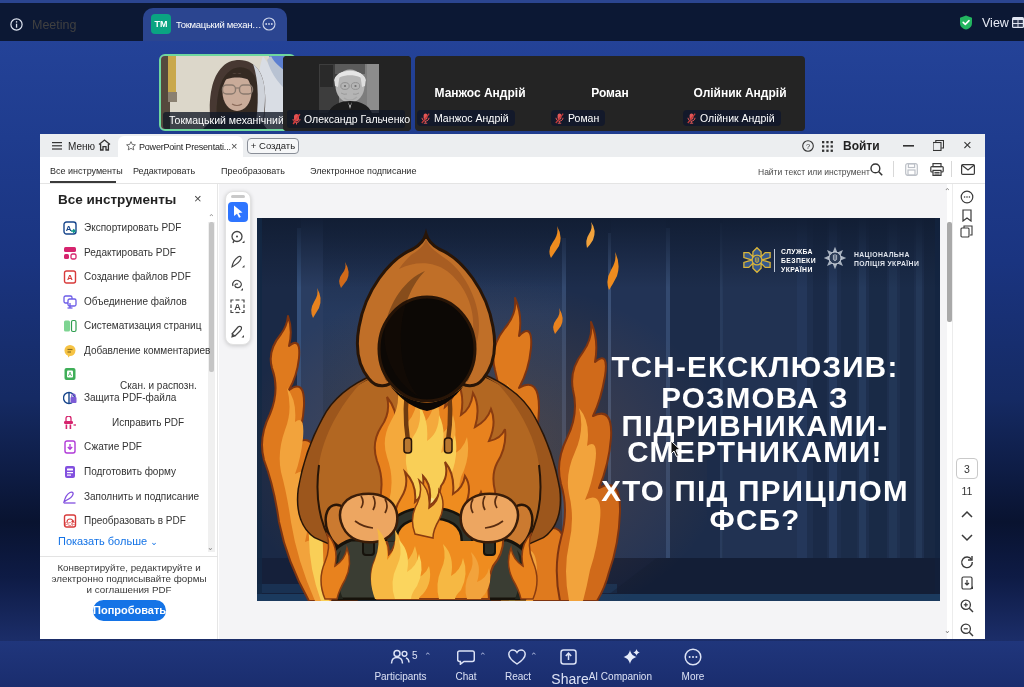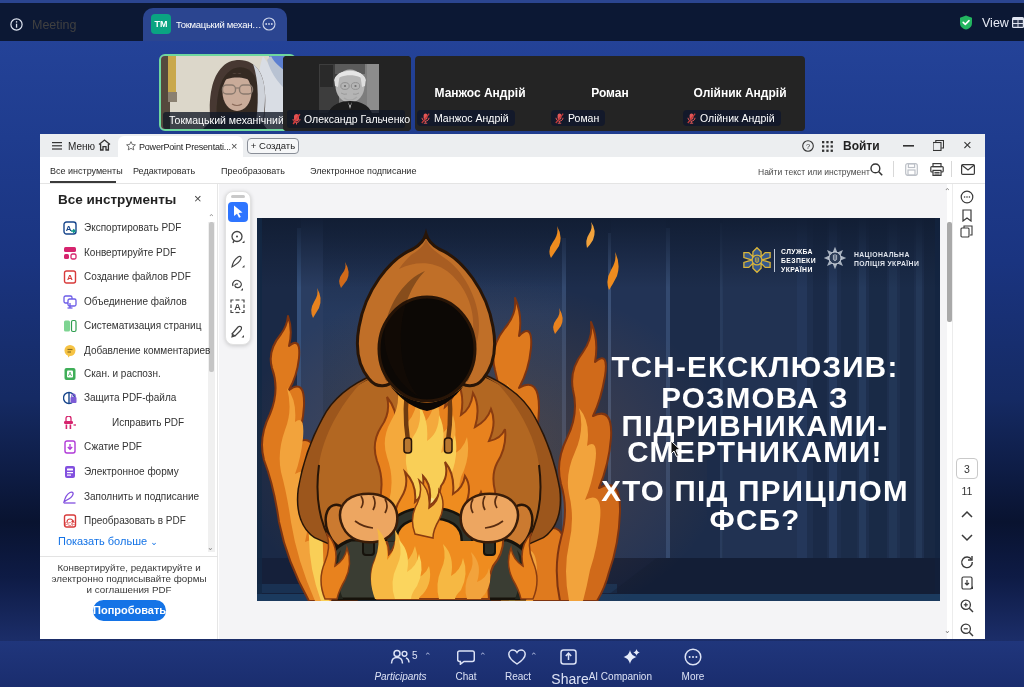--- a/index.html
+++ b/index.html
@@ -228,30 +228,30 @@
 <div class="abs" style="left:40px;top:184px;width:178px;height:455px;background:#fff;border-right:1px solid #e6e6e6;"></div>
 <div class="abs" style="left:58px;top:192px;font-size:13.5px;font-weight:bold;color:#222;">Все инструменты</div>
 <div class="abs" style="left:194px;top:191px;font-size:13px;color:#444;">×</div>
 
 <div class="abs" style="left:208px;top:213px;font-size:8px;color:#888;">⌃</div>
 <div class="abs" style="left:208px;top:222px;width:7px;height:330px;background:#f0f0f0;"></div>
 <div class="abs" style="left:209px;top:222px;width:5px;height:150px;background:#c5c5c5;border-radius:2px;"></div>
 <div class="abs" style="left:207px;top:543px;font-size:8px;color:#888;">⌄</div>
 
 <div class="pitem" style="top:222px;">Экспортировать PDF</div>
-<div class="pitem" style="top:247px;">Конвертируйте PDF</div>
+<div class="pitem" style="top:247px;">Редактировать PDF</div>
 <div class="pitem" style="top:271px;">Создание файлов PDF</div>
 <div class="pitem" style="top:296px;">Объединение файлов</div>
 <div class="pitem" style="top:320px;">Систематизация страниц</div>
 <div class="pitem" style="top:345px;">Добавление комментариев</div>
-<div class="pitem" style="top:368px;">Скан. и распозн.</div>
+<div class="pitem" style="top:380px;margin-left:36px;">Скан. и распозн.</div>
 <div class="pitem" style="top:392px;">Защита PDF-файла</div>
 <div class="pitem" style="top:417px;margin-left:28px;">Исправить PDF</div>
 <div class="pitem" style="top:441px;">Сжатие PDF</div>
-<div class="pitem" style="top:466px;">Электронное форму</div>
+<div class="pitem" style="top:466px;">Подготовить форму</div>
 <div class="pitem" style="top:491px;">Заполнить и подписание</div>
 <div class="pitem" style="top:515px;">Преобразовать в PDF</div>
 <div class="abs" style="left:58px;top:535px;font-size:11px;color:#1473e6;">Показать больше <span style="font-size:9px;">⌄</span></div>
 
 <svg class="picon" style="top:221px;" viewBox="0 0 14 14">
     <rect x="1" y="1" width="12" height="12" rx="2.5" fill="none" stroke="#17468c" stroke-width="1.4"></rect>
     <text x="5.6" y="9.8" font-size="8" font-weight="bold" text-anchor="middle" fill="#17468c" font-family="Liberation Sans">A</text>
     <path d="M8 10 h4 m-1.8 -1.8 l1.8 1.8 l-1.8 1.8" stroke="#0d9488" stroke-width="1.4" fill="none"></path>
   </svg>
 <svg class="picon" style="top:246px;" viewBox="0 0 14 14">
@@ -585,21 +585,21 @@
 <div class="abs" style="left:0px;top:641px;width:1024px;height:46px;background:linear-gradient(180deg,#20367c,#1a2d6e);"></div>
 
 <svg class="abs" style="left:390px;top:649px;" width="20" height="16" viewBox="0 0 20 16">
     <circle cx="7" cy="4.4" r="3" fill="none" stroke="#dce2f5" stroke-width="1.5"></circle>
     <path d="M1.5 14.5 C 1.5 10.5 4 8.6 7 8.6 C 10 8.6 12.5 10.5 12.5 14.5" fill="none" stroke="#dce2f5" stroke-width="1.5"></path>
     <circle cx="14.5" cy="4.8" r="2.4" fill="none" stroke="#dce2f5" stroke-width="1.4"></circle>
     <path d="M16 8.8 C 18 9.6 19 11.4 19 13.5" fill="none" stroke="#dce2f5" stroke-width="1.4"></path>
   </svg>
 <div class="abs" style="left:412px;top:650px;color:#dce2f5;font-size:10px;">5</div>
 <div class="abs" style="left:424px;top:651px;color:#aab4d8;font-size:9px;">⌃</div>
-<div class="abs" style="left:358px;top:671px;width:85px;text-align:center;color:#dce2f5;font-size:10px;font-style:italic;">Participants</div>
+<div class="abs" style="left:358px;top:671px;width:85px;text-align:center;color:#dce2f5;font-size:10px;">Participants</div>
 
 <svg class="abs" style="left:457px;top:650px;" width="18" height="15" viewBox="0 0 18 15">
     <path d="M2.5 1 H15.5 A1.8 1.8 0 0 1 17.3 2.8 V9.6 A1.8 1.8 0 0 1 15.5 11.4 H7 L3.4 14.2 V11.4 H2.5 A1.8 1.8 0 0 1 0.7 9.6 V2.8 A1.8 1.8 0 0 1 2.5 1 Z" fill="none" stroke="#dce2f5" stroke-width="1.5"></path>
   </svg>
 <div class="abs" style="left:479px;top:651px;color:#aab4d8;font-size:9px;">⌃</div>
 <div class="abs" style="left:436px;top:671px;width:60px;text-align:center;color:#dce2f5;font-size:10px;">Chat</div>
 
 <svg class="abs" style="left:508px;top:649px;" width="18" height="16" viewBox="0 0 18 16">
     <path d="M9 15 C 3 11 0.8 8 0.8 5.2 C 0.8 2.8 2.8 1 5 1 C 6.6 1 8.2 2 9 3.4 C 9.8 2 11.4 1 13 1 C 15.2 1 17.2 2.8 17.2 5.2 C 17.2 8 15 11 9 15 Z" fill="none" stroke="#dce2f5" stroke-width="1.5"></path>
   </svg>

